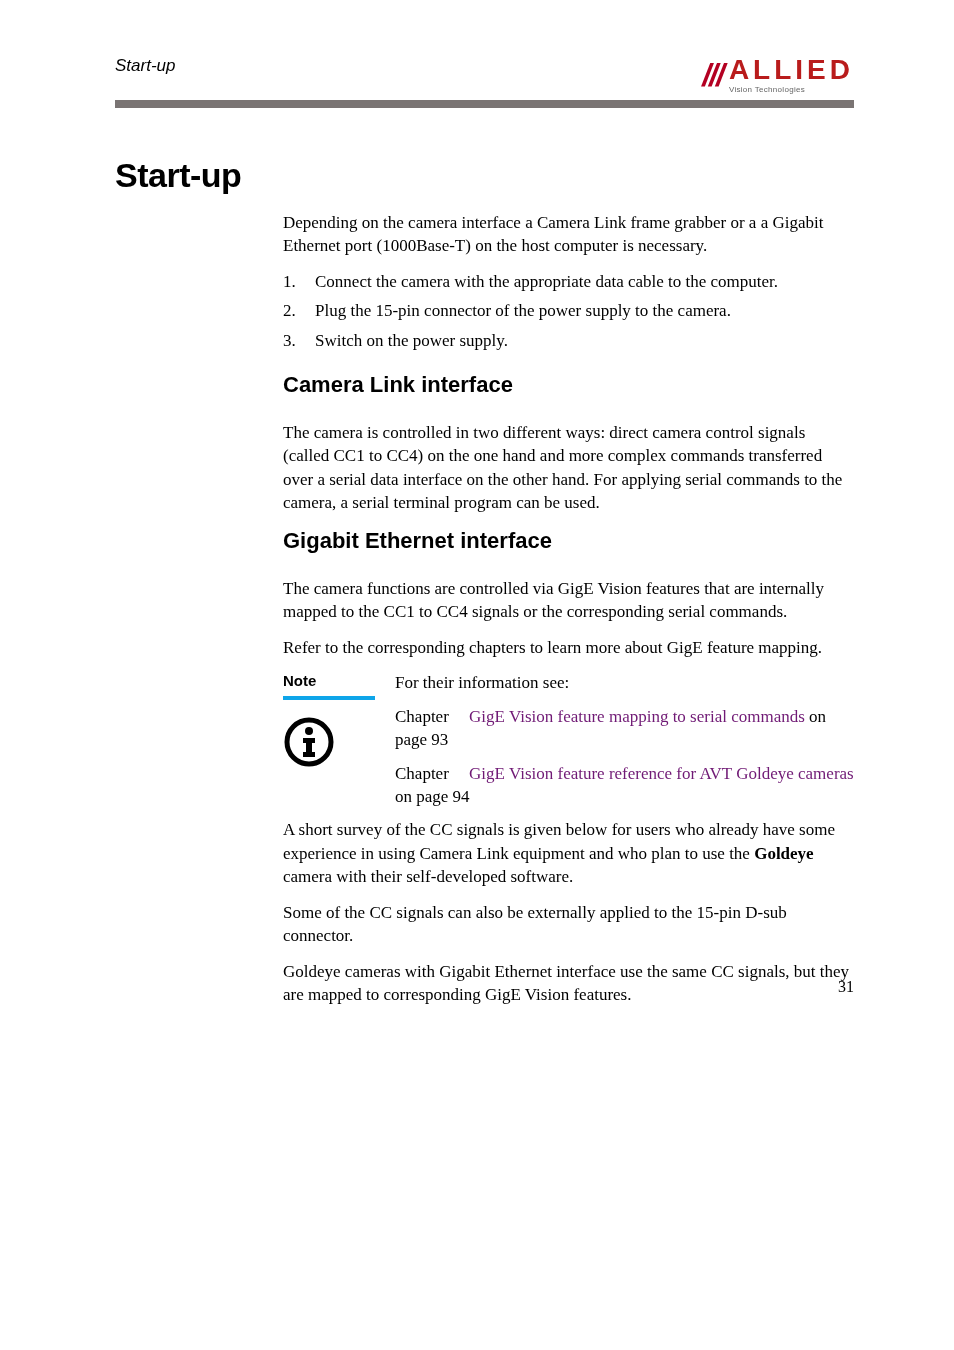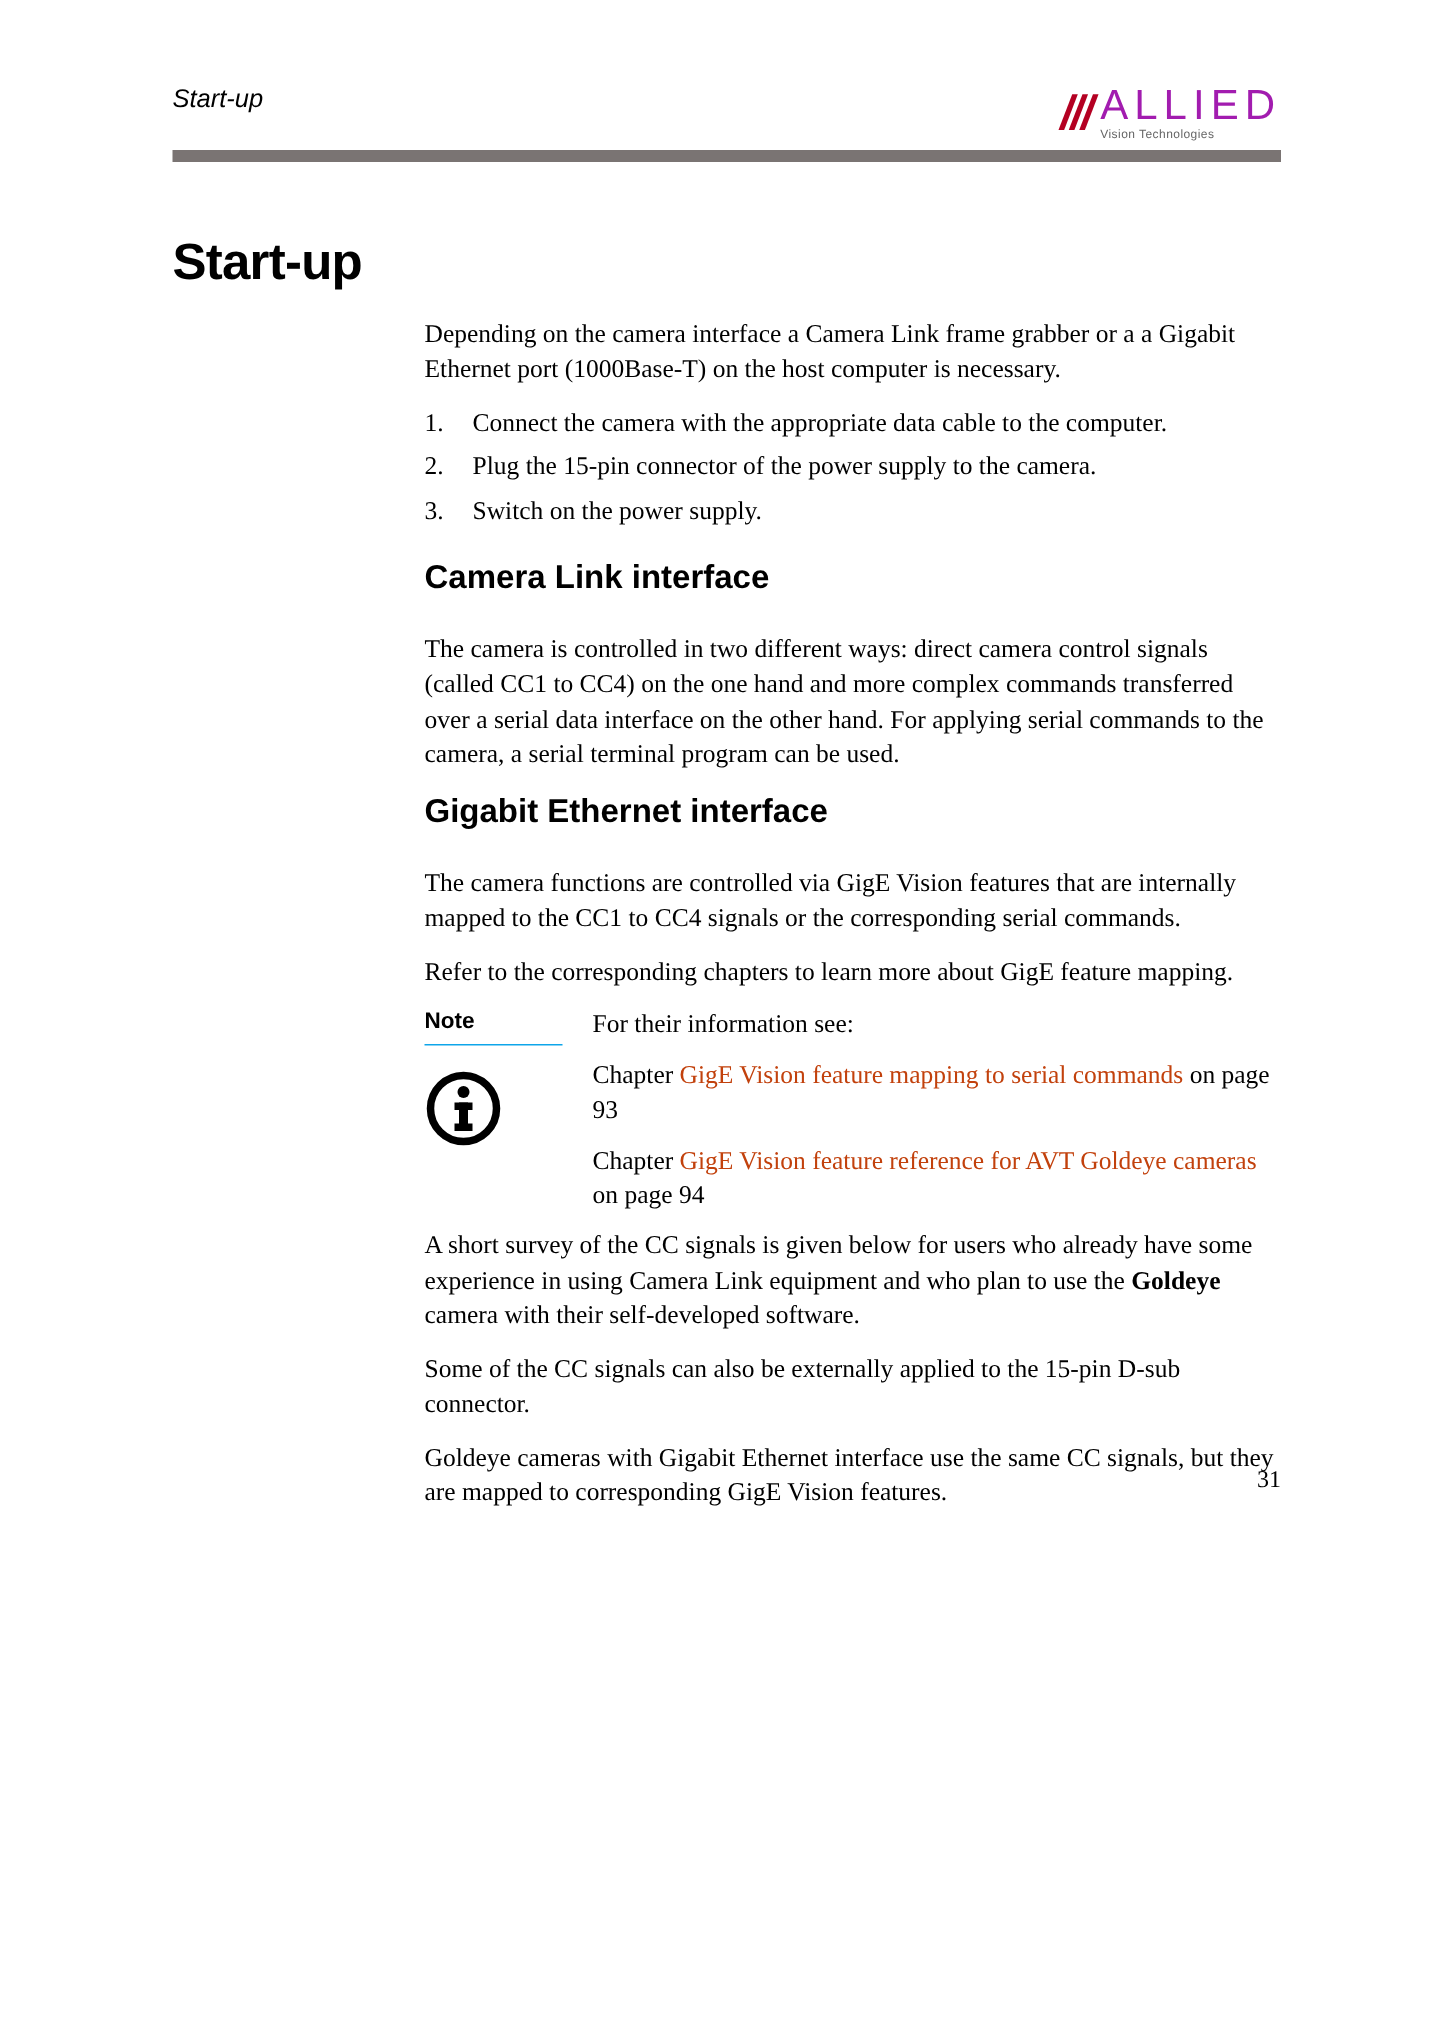--- a/index.html
+++ b/index.html
@@ -48,22 +48,22 @@
   }
   .logo-text {
     display: flex;
     flex-direction: column;
     line-height: 1;
   }
   .logo-main {
     font-family: 'Arial Narrow', Arial, sans-serif;
     font-size: 28px;
     letter-spacing: 4px;
-    color: #a21caf;
-    font-weight: 400;
+    color: #b91c1c;
+    font-weight: 700;
   }
   .logo-sub {
     font-family: Arial, sans-serif;
     font-size: 8px;
     color: #666;
     letter-spacing: 0.3px;
     margin-top: 2px;
   }
   .topbar {
     height: 8px;
@@ -122,35 +122,36 @@
     margin-top: 10px;
   }
   .note-left {
     display: flex;
     flex-direction: column;
   }
   .note-label {
     font-family: Verdana, sans-serif;
     font-weight: 700;
     font-size: 15px;
-    border-bottom: 1px solid #0ea5e9;
+    border-bottom: 4px solid #0ea5e9;
     padding-bottom: 4px;
     width: 92px;
   }
   .info-icon {
     margin-top: 16px;
   }
   .note-right p {
     margin: 0 0 10px 0;
     font-size: 17px;
     line-height: 1.38;
   }
   a.linklike {
-    color: #c2410c;
+    color: #701a75;
     text-decoration: none;
+    margin-left: 16px;
   }
   .footer {
     position: absolute;
     left: 115px;
     right: 100px;
     bottom: 50px;
   }
   .footer-text {
     text-align: right;
     font-size: 15px;

